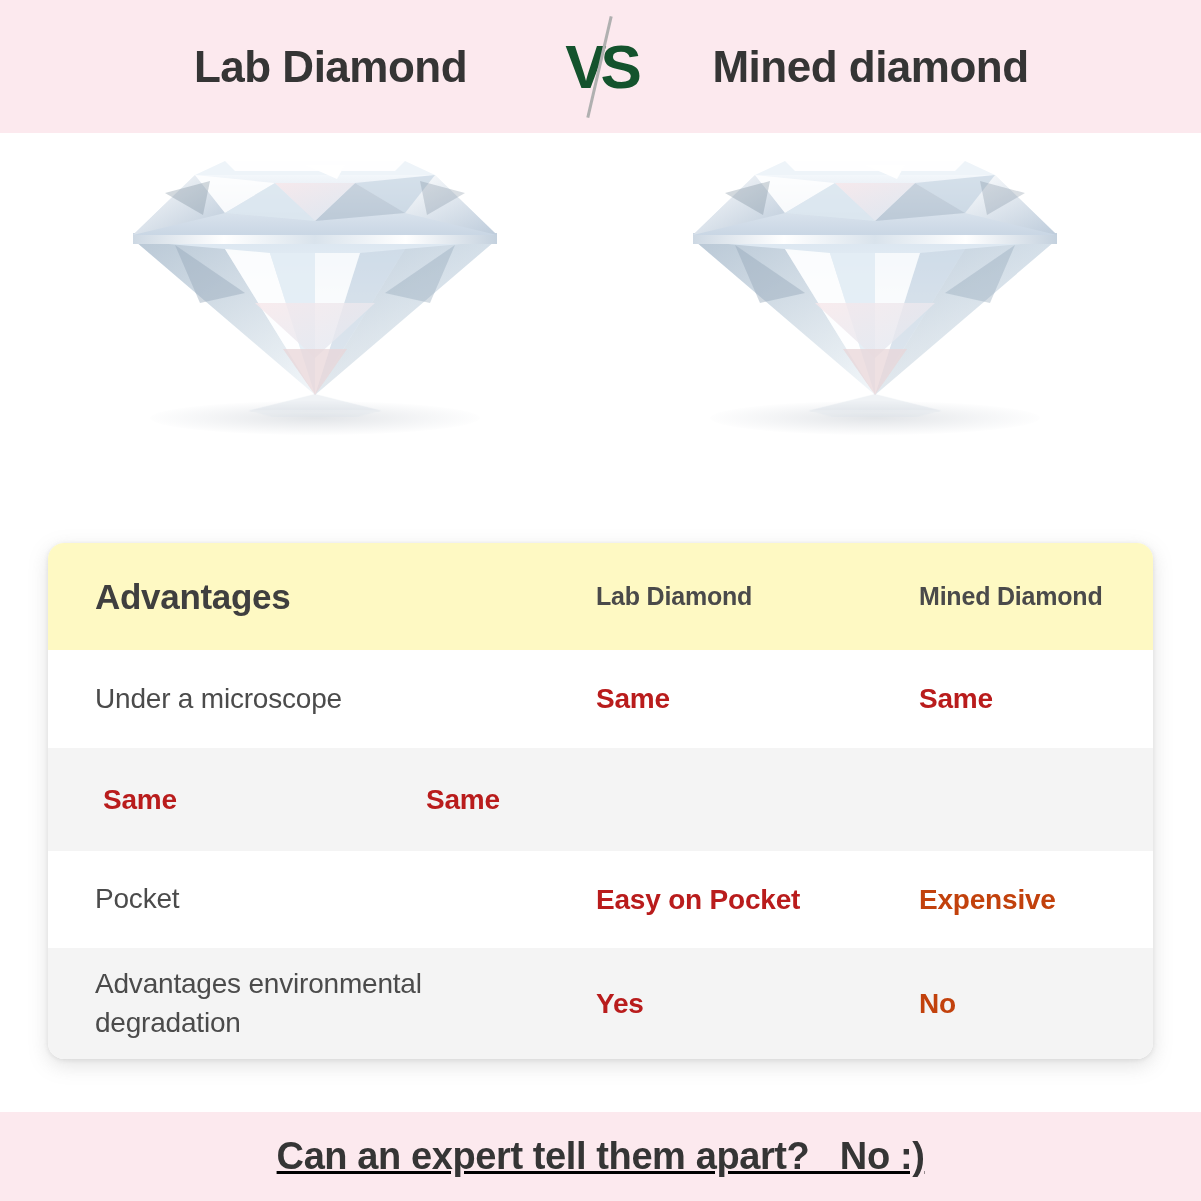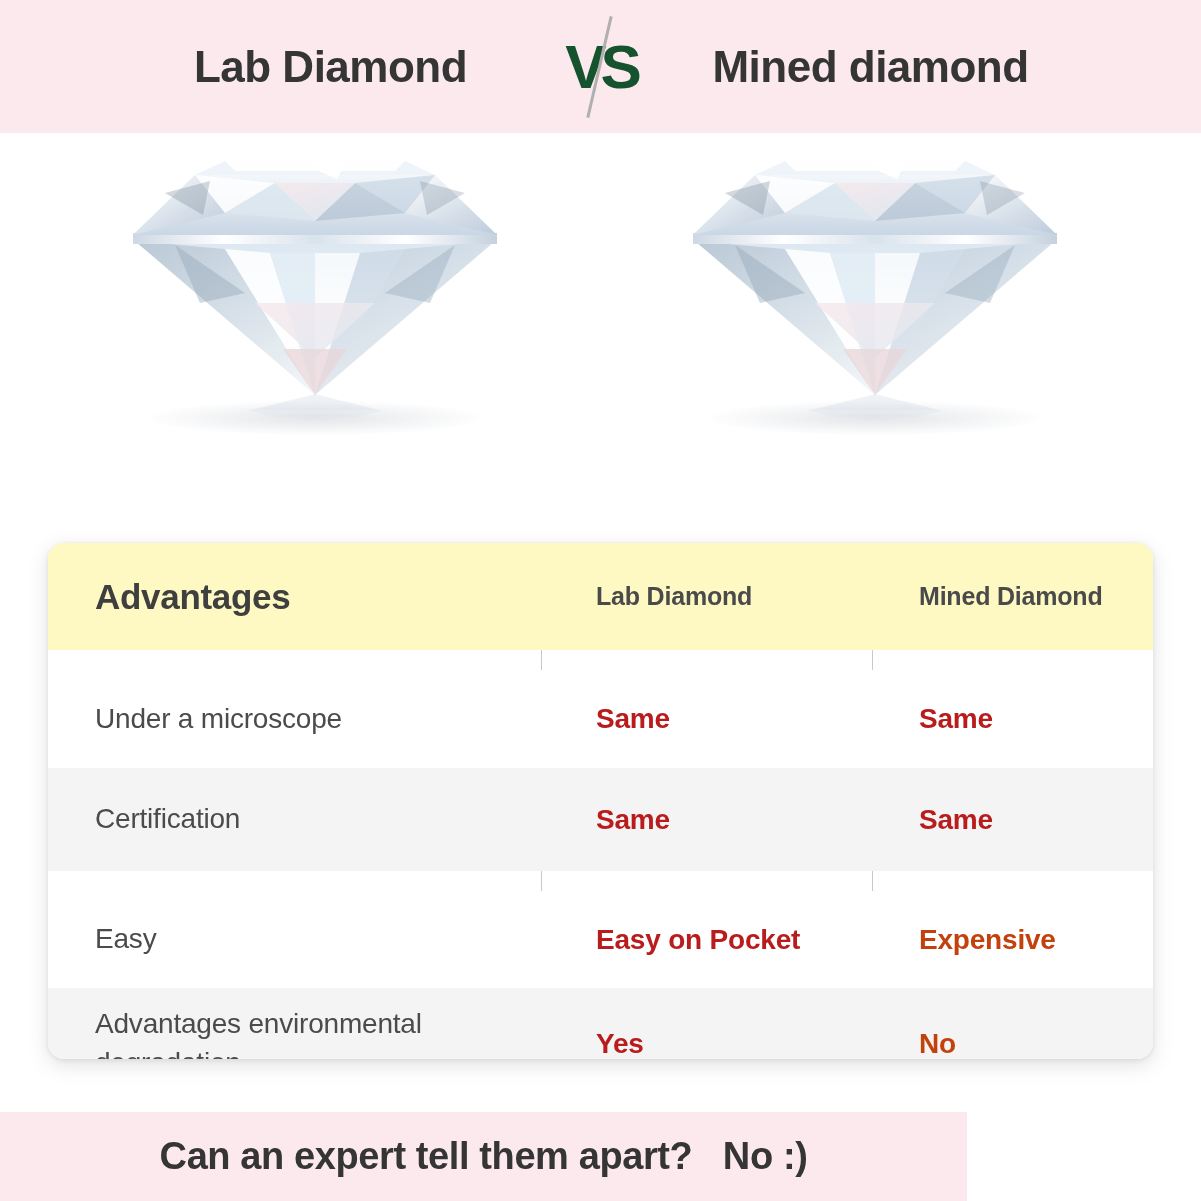--- a/index.html
+++ b/index.html
@@ -120,21 +120,21 @@
     height: 107px;
     background: #fef9c3;
     display: flex;
     align-items: center;
   }
   .t-row {
     position: relative;
     display: flex;
     align-items: center;
   }
-  .t-row.white { background: #ffffff; margin-top: 20px; }
+  .t-row.white { background: #ffffff; }
   .t-row.gray  { background: #f4f4f4; }
 
   .c-feature { width: 493px; padding-left: 47px; box-sizing: border-box; }
   .c-lab     { width: 331px; padding-left: 55px; box-sizing: border-box; }
   .c-mined   { width: 281px; padding-left: 47px; box-sizing: border-box; }
 
   .hdr-advantages {
     font-size: 35px;
     font-weight: bold;
     color: #3f3f3f;
@@ -167,26 +167,27 @@
     width: 1px;
     background: #c9c9c9;
   }
   .vdiv.d1 { left: 493px; }
   .vdiv.d2 { left: 824px; }
 
   
   .footer-banner {
     position: absolute;
     left: 0; top: 1112px;
-    width: 967px;
+    width: 1201px;
     height: 89px;
     background: #fce9ee;
     display: flex;
     align-items: center;
     justify-content: center;
+    text-decoration: underline;
   }
   .footer-text {
     font-size: 38px;
     font-weight: bold;
     color: #353535;
     letter-spacing: -0.4px;
     white-space: pre;
   }
 </style>
 </head>
@@ -337,34 +338,31 @@
     </div>
     <div class="c-lab">
       <span class="cell-val green">Same</span>
     </div>
     <div class="c-mined">
       <span class="cell-val green">Same</span>
     </div>
   </div>
 
   <div class="t-row gray" style="height:103px;">
-    <div class="c-feature">
-      <span class="cell-feature">Certification</span>
-    </div>
     <div class="c-lab">
       <span class="cell-val green">Same</span>
     </div>
     <div class="c-mined">
       <span class="cell-val green">Same</span>
     </div>
   </div>
 
   <div class="t-row white" style="height:97px;">
     <div class="c-feature">
-      <span class="cell-feature">Easy</span>
+      <span class="cell-feature">Pocket</span>
     </div>
     <div class="c-lab">
       <span class="cell-val green">Easy on Pocket</span>
     </div>
     <div class="c-mined">
       <span class="cell-val red">Expensive</span>
     </div>
   </div>
 
   <div class="t-row gray" style="height:111px;">

